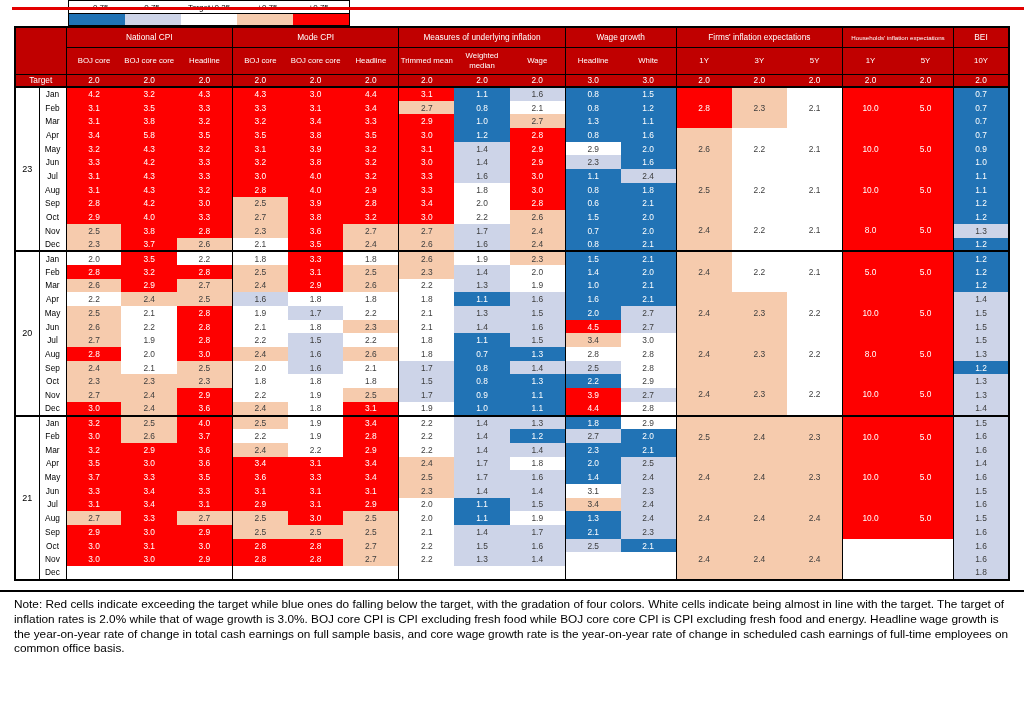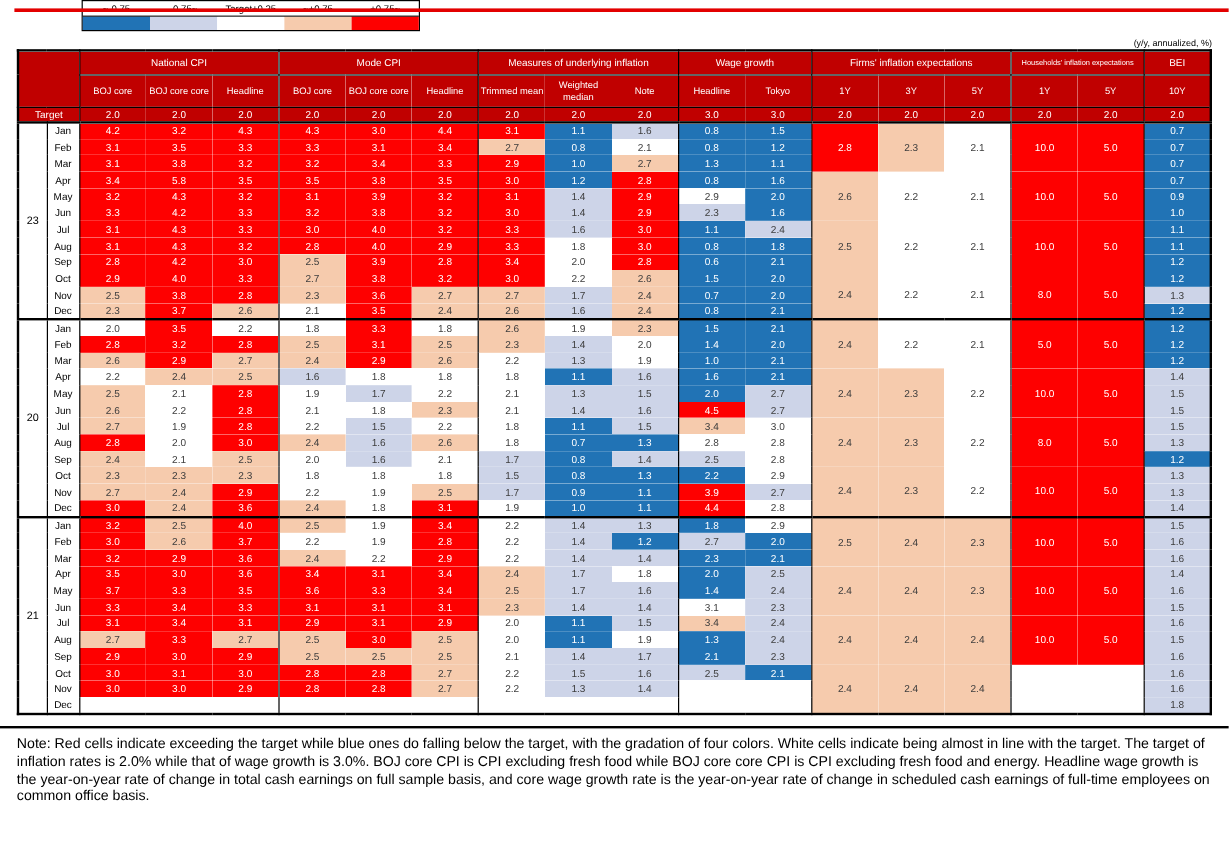--- a/index.html
+++ b/index.html
@@ -52,21 +52,20 @@
       </div>
     <div class="legend-swatches">
         <div class="lg-swatch" style="background: rgb(33, 115, 181);"></div>
         <div class="lg-swatch" style="background: rgb(205, 212, 232);"></div>
         <div class="lg-swatch" style="background: rgb(255, 255, 255);"></div>
         <div class="lg-swatch" style="background: rgb(246, 203, 173);"></div>
         <div class="lg-swatch" style="background: rgb(254, 0, 0);"></div>
       </div>
   </div>
 
-  <div class="unit">(y/y, annualized, %)</div>
 
   <table>
     <colgroup>
       <col class="c-year">
         <col class="c-month">
     <col>
         <col>
         <col>
         <col>
         <col>
@@ -96,23 +95,23 @@
         </tr>
         <tr>
           <th class="hdr sub">BOJ core</th>
           <th class="hdr sub">BOJ core core</th>
           <th class="hdr sub bR">Headline</th>
           <th class="hdr sub">BOJ core</th>
           <th class="hdr sub">BOJ core core</th>
           <th class="hdr sub bR">Headline</th>
           <th class="hdr sub">Trimmed mean</th>
           <th class="hdr sub">Weighted median</th>
-          <th class="hdr sub bR">Note</th>
+          <th class="hdr sub bR">Wage</th>
           <th class="hdr sub">Headline</th>
-          <th class="hdr sub bR">Tokyo</th>
+          <th class="hdr sub bR">White</th>
           <th class="hdr sub">1Y</th>
           <th class="hdr sub">3Y</th>
           <th class="hdr sub bR">5Y</th>
           <th class="hdr sub">1Y</th>
           <th class="hdr sub bR">5Y</th>
           <th class="hdr sub bR">10Y</th>
         </tr>
         <tr>
           <th colspan="2" class="hdr tgt bR">Target</th>
           <th class="hdr tgtv">2.0</th>

